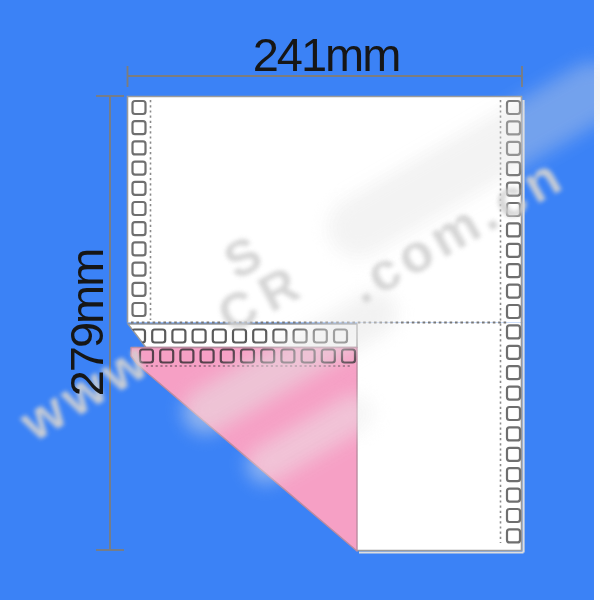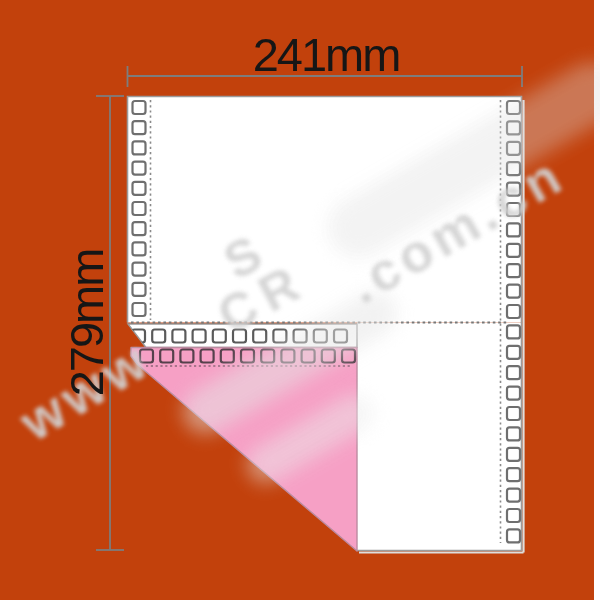--- a/index.html
+++ b/index.html
@@ -1,20 +1,20 @@
 <!DOCTYPE html>
 <html style="--sheet-border: #9b9b9b; --hole-outline: #6f6f6f; --strip-hole-outline: #5a5a5a; --pink-hole-outline: #56414c; --pink-fill: #f6a0c5; --pink-edge: #bb8ba0; --perforation: #8a8a8a; --pink-perforation: #8f6478; --page-perforation: #777777; --dimension-line: #7d7d7d; --label-color: #161616; --watermark-color: #d2d2d2; --shadow-color: #dedede;"><head>
 <meta charset="utf-8">
 <style>
   html, body { margin: 0; padding: 0; background: #ffffff; }
   body {
     width: 600px; height: 600px; overflow: hidden;
     font-family: "Liberation Sans", sans-serif;
   }
-  .stage { position: relative; width: 594px; height: 600px; background: #c2410c; }
+  .stage { position: relative; width: 594px; height: 600px; background: #3b82f6; }
 
   svg.paper { position: absolute; left: 0; top: 0; }
 
   
   .sheet   { fill: #ffffff; }
   .border  { fill: none; stroke: var(--sheet-border); stroke-width: 1.6; }
   .shadow  { fill: none; stroke: var(--shadow-color); stroke-width: 2.2; }
   .strip   { fill: #ffffff; stroke: var(--sheet-border); stroke-width: 1.4; }
   .pink    { fill: var(--pink-fill); stroke: var(--pink-edge); stroke-width: 1.4; stroke-linejoin: round; }
   .page-perf { fill: none; stroke: var(--page-perforation); stroke-width: 1.8; stroke-dasharray: 2.6 2.8; }

